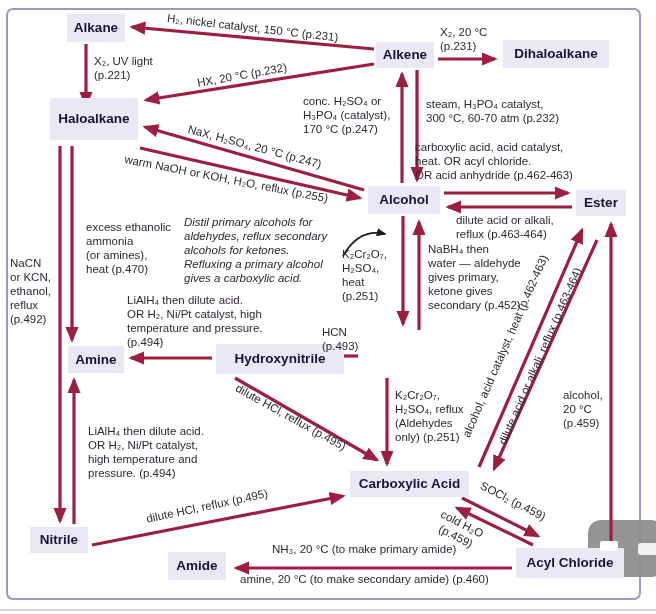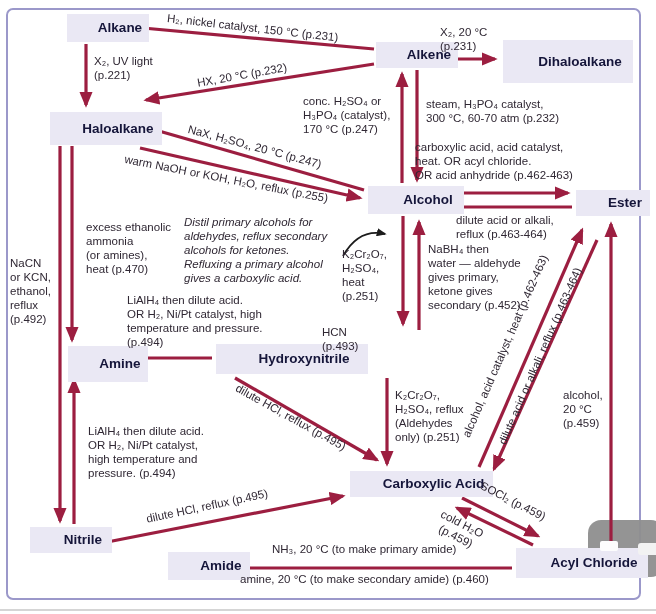--- a/index.html
+++ b/index.html
@@ -3,21 +3,21 @@
 <meta charset="utf-8">
 <style>
   html,body{margin:0;padding:0;background:#fff;}
   #stage{position:relative;width:656px;height:614px;background:#fff;overflow:hidden;
          font-family:"Liberation Sans","DejaVu Sans",sans-serif;}
   .frame{position:absolute;left:6px;top:8px;width:635px;height:592px;box-sizing:border-box;
          border:2px solid #9b98ca;border-radius:7px;background:#fff;}
   .layer{position:absolute;left:0;top:0;}
   .node{position:absolute;background:#eae8f4;color:#15153a;font-weight:bold;font-size:13.5px;
         line-height:1.12;display:flex;align-items:center;justify-content:center;text-align:center;
-        white-space:pre-line;padding-left:24px;}
+        white-space:pre-line;}
   .lbl{position:absolute;color:#2f2733;font-size:11.5px;line-height:1.22;white-space:pre-line;}
   .nw{white-space:nowrap;}
   .note{font-style:italic;}
   .ctr{text-align:center;}
   .overlay-panel{position:absolute;left:588px;top:520px;width:76px;height:57px;
         background:rgba(142,142,142,0.95);border-radius:13px;}
   .overlay-handle{position:absolute;left:600px;top:541px;width:18px;height:10px;
         background:#fdfdfd;border-radius:2px;}
   .overlay-bar{position:absolute;left:638px;top:543px;width:18px;height:12px;
         background:#f2f2f2;border-radius:3px 0 0 3px;}
@@ -67,25 +67,25 @@
       <line x1="611" y1="543" x2="611" y2="224" marker-end="url(#ah)"></line>
       <line x1="462" y1="498" x2="538" y2="536" marker-end="url(#ah)"></line>
       <line x1="533" y1="545" x2="457" y2="508" marker-end="url(#ah)"></line>
       <line x1="512" y1="568" x2="236" y2="568" marker-end="url(#ah)"></line>
     </g>
     <path d="M343,256 Q359,228 385,234" stroke="#1c1c1c" stroke-width="1.8" fill="none" marker-end="url(#ahb)"></path>
   </svg>
 
   <div class="node" style="left:67px;top:14px;width:58px;height:28px">Alkane</div>
   <div class="node" style="left:376px;top:42px;width:58px;height:26px">Alkene</div>
-  <div class="node" style="left:503px;top:40px;width:106px;height:43px">Dihaloalkane</div>
-  <div class="node" style="left:50px;top:112px;width:88px;height:33px">Haloalkane</div>
+  <div class="node" style="left:503px;top:40px;width:106px;height:28px">Dihaloalkane</div>
+  <div class="node" style="left:50px;top:98px;width:88px;height:42px">Haloalkane</div>
   <div class="node" style="left:368px;top:186px;width:72px;height:28px">Alcohol</div>
   <div class="node" style="left:576px;top:190px;width:50px;height:26px">Ester</div>
-  <div class="node" style="left:68px;top:346px;width:56px;height:36px">Amine</div>
+  <div class="node" style="left:68px;top:346px;width:56px;height:27px">Amine</div>
   <div class="node" style="left:216px;top:344px;width:128px;height:30px">Hydroxynitrile</div>
   <div class="node" style="left:350px;top:471px;width:119px;height:26px">Carboxylic Acid</div>
   <div class="node" style="left:30px;top:527px;width:58px;height:26px">Nitrile</div>
   <div class="node" style="left:516px;top:548px;width:108px;height:30px">Acyl Chloride</div>
   <div class="node" style="left:168px;top:552px;width:58px;height:28px">Amide</div>
 
   <div class="overlay-handle"></div>
   <div class="overlay-bar"></div>
   <div class="edge-shadow"></div>
 

